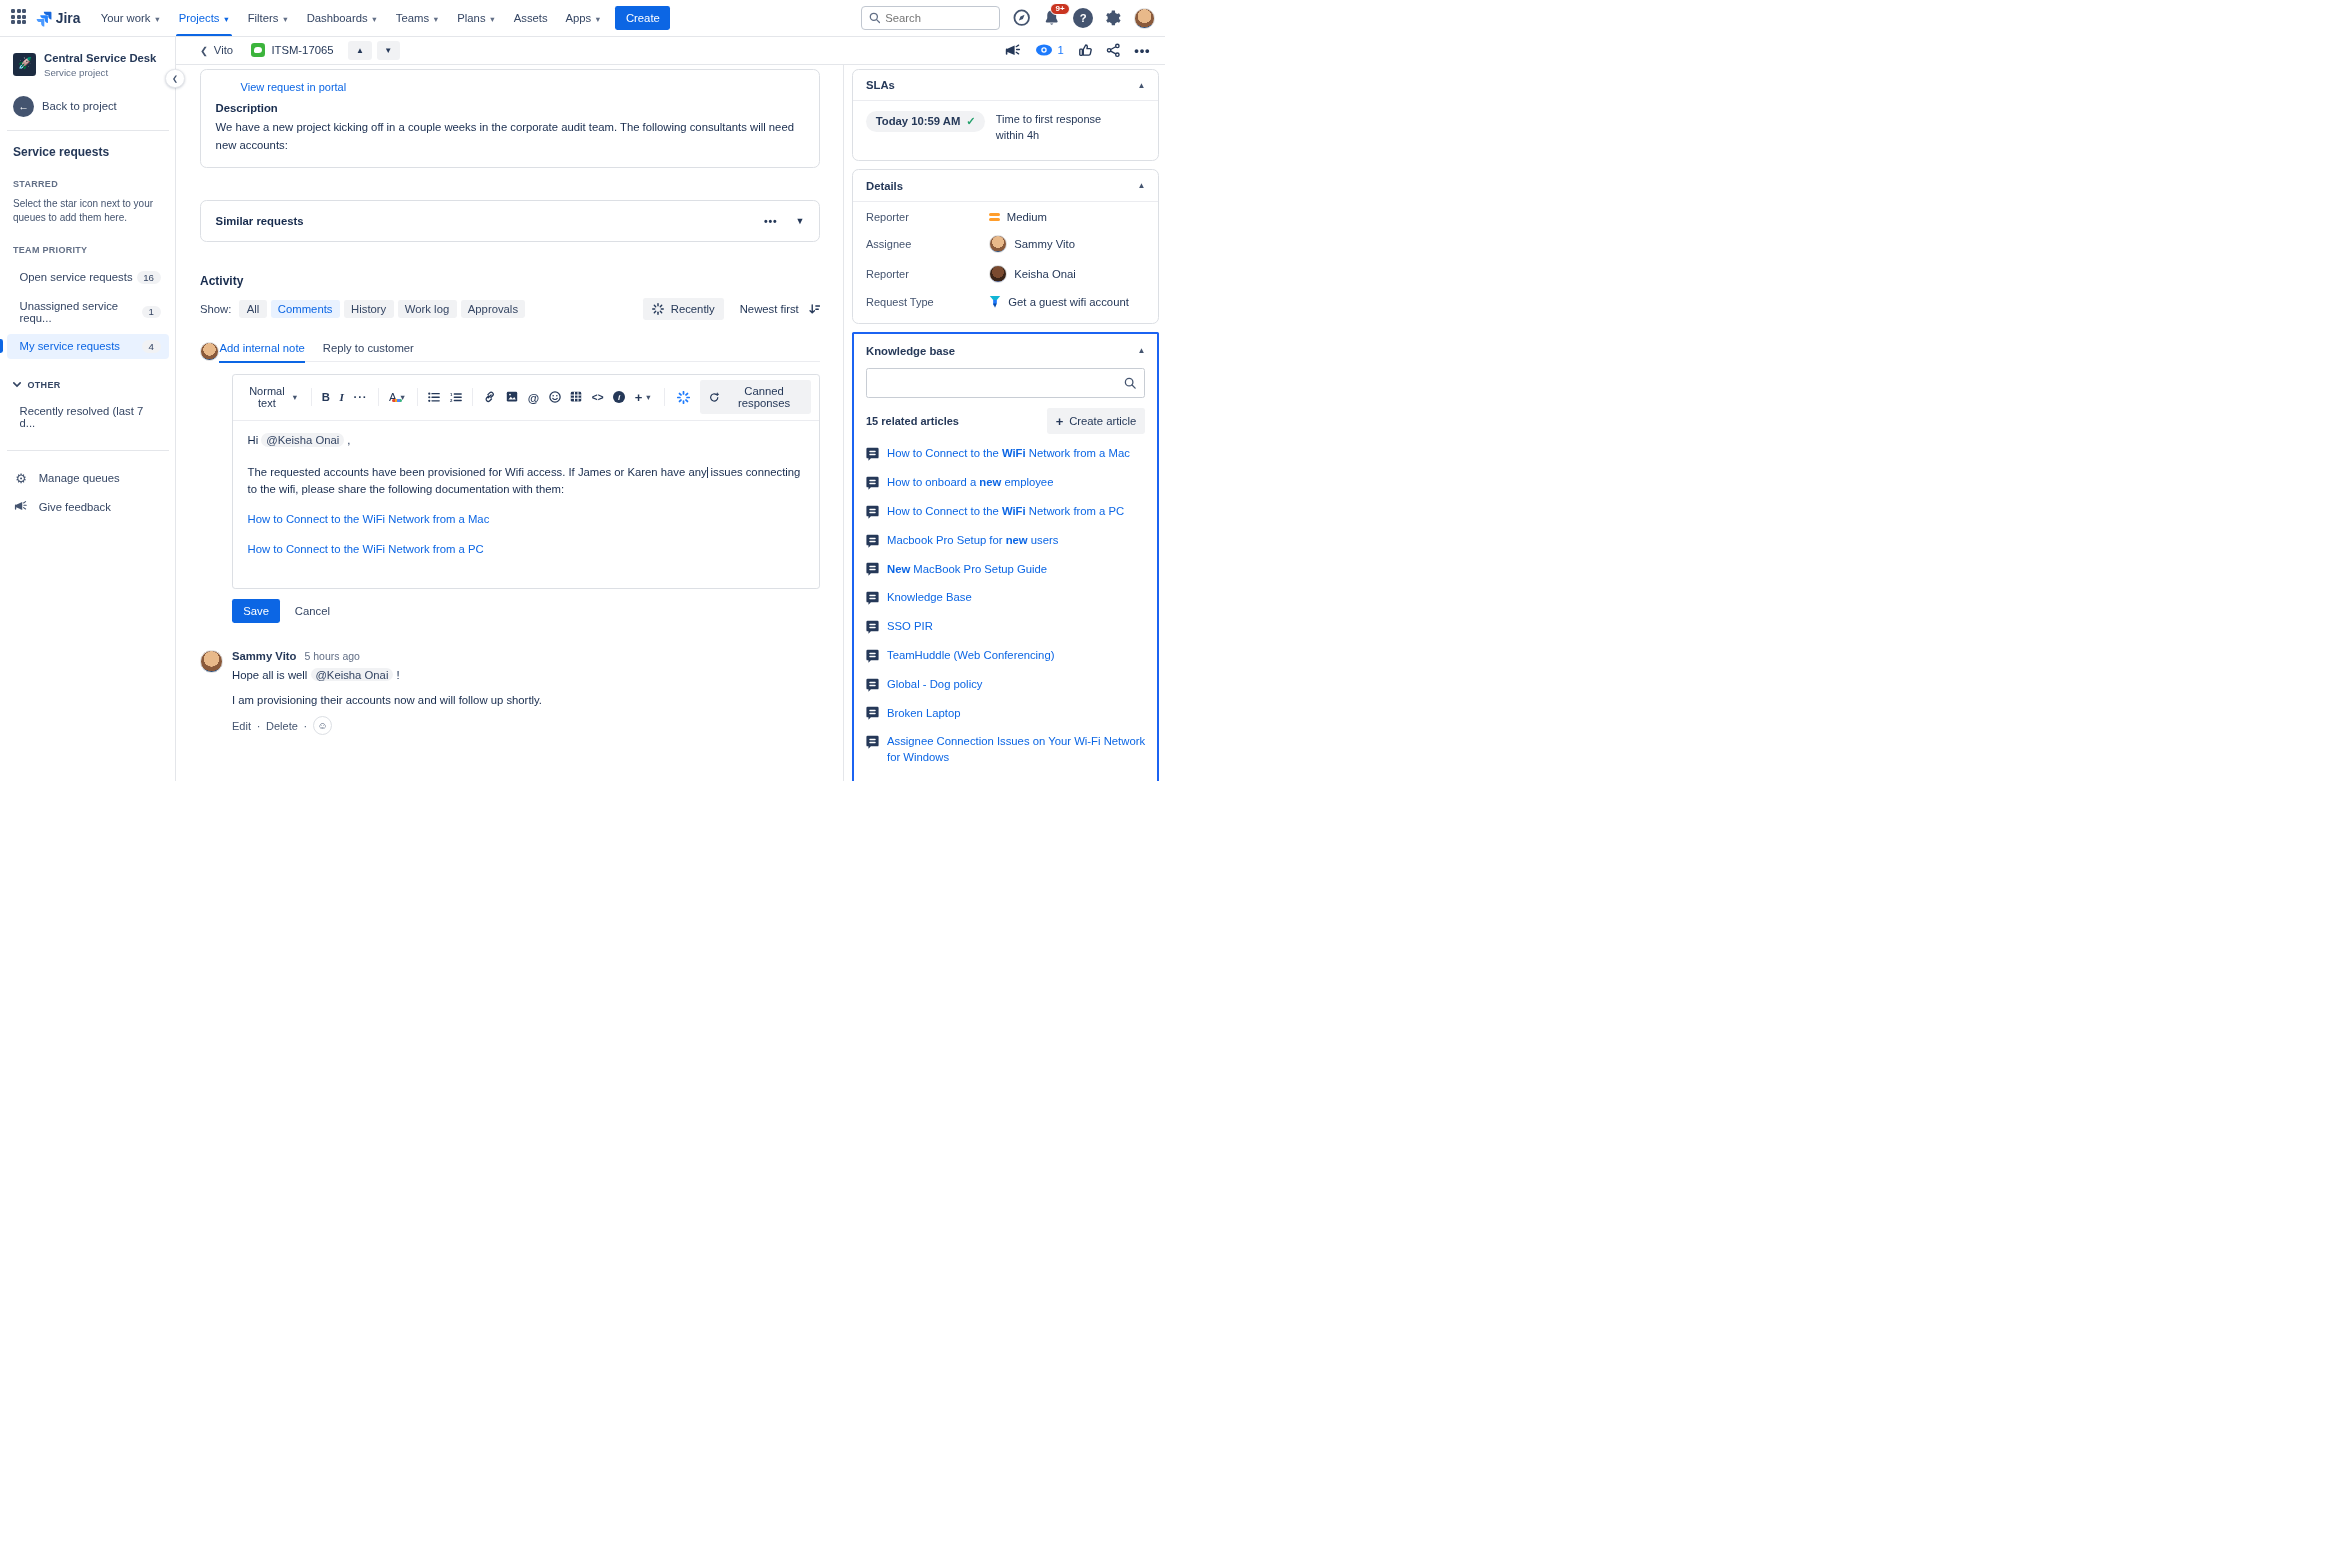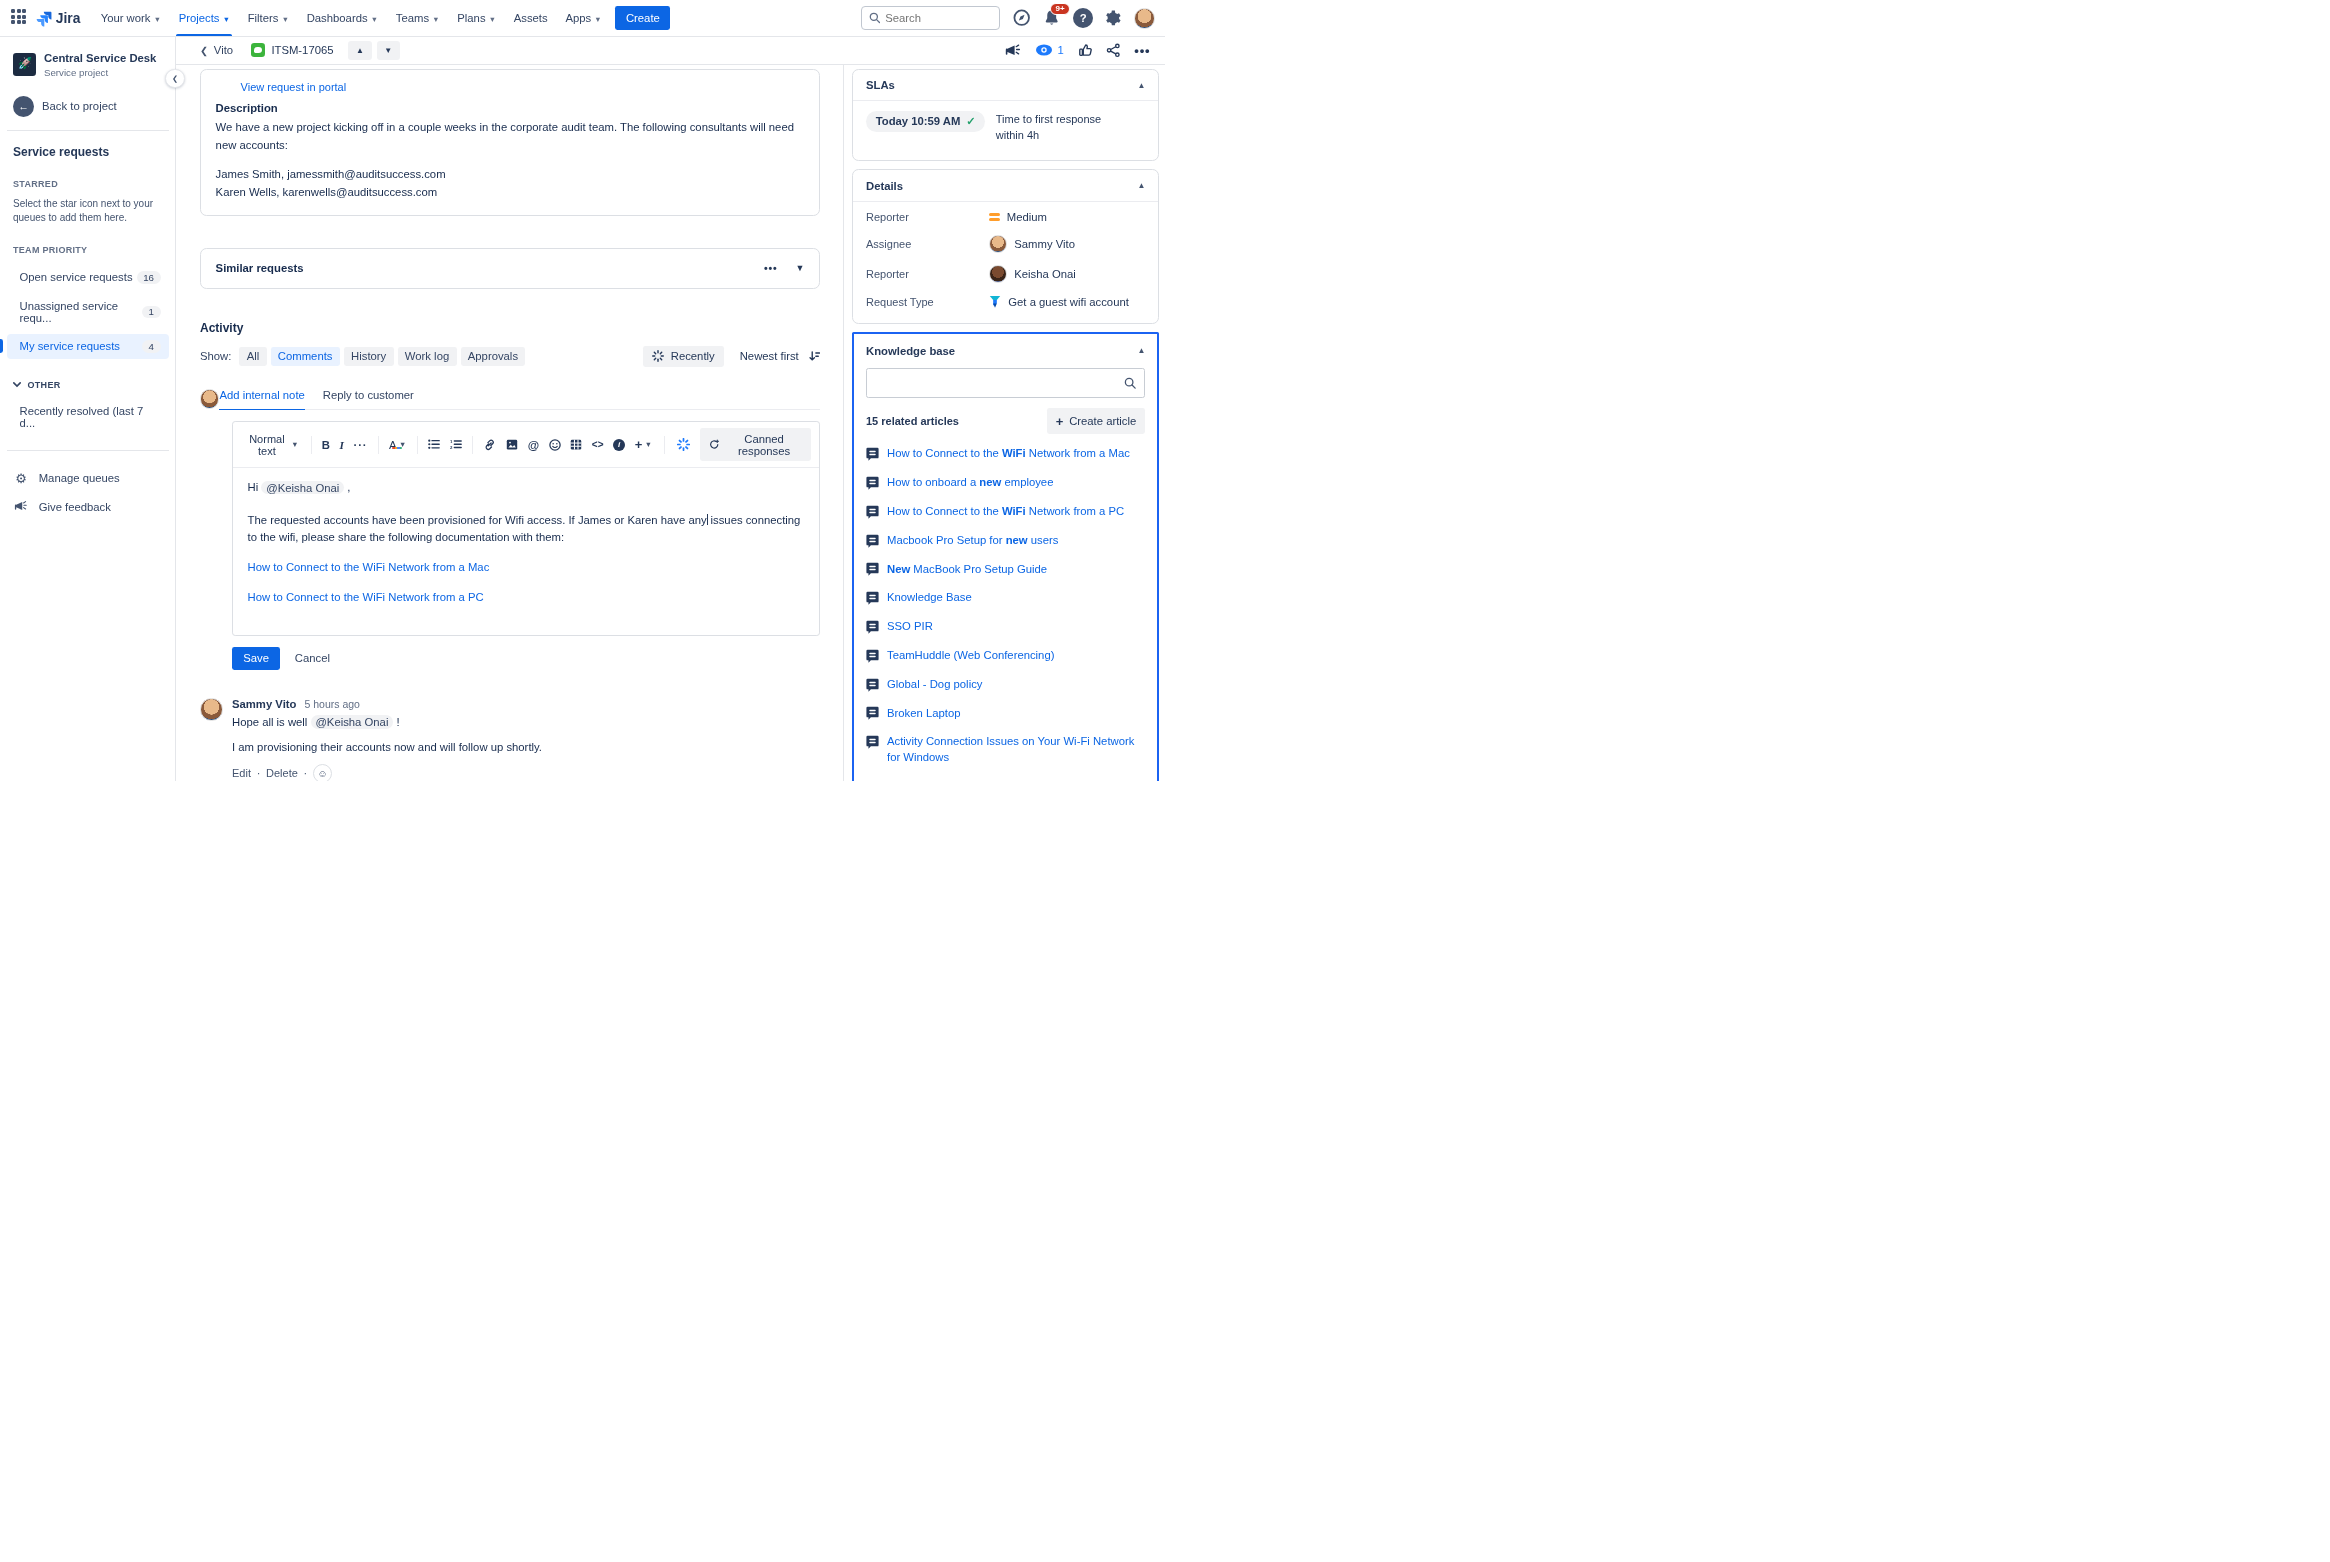--- a/index.html
+++ b/index.html
@@ -366,24 +366,20 @@
         </div>
       </div>
 
       <div class="cbody">
         <div class="mainscroll">
 
           <div class="card desc-card">
             <span class="portal-link">View request in portal</span>
             <div class="desc-title">Description</div>
             <div class="desc-text">We have a new project kicking off in a couple weeks in the corporate audit team. The following consultants will need new accounts:</div>
-            <div class="desc-emails">
-              <div>James Smith, jamessmith@auditsuccess.com</div>
-              <div>Karen Wells, karenwells@auditsuccess.com</div>
-            </div>
           </div>
 
           <div class="card sim-card">
             <span class="sim-title">Similar requests</span>
             <div class="sim-right">
               <span class="dots" style="font-size:10.5px;">•••</span>
               <span class="chev">▼</span>
             </div>
           </div>
 
@@ -762,21 +758,21 @@
                     <rect x="4" y="8.4" width="8" height="1.8" rx=".9" fill="#fff"></rect>
                   </svg>
                   <span class="txt">Broken Laptop</span>
                 </div>
                 <div class="kb-item">
                   <svg width="13" height="14.6" viewBox="0 0 16 18">
                     <path d="M2 1h12a1.5 1.5 0 011.5 1.5v10A1.5 1.5 0 0114 14H6l-3 3v-3H2A1.5 1.5 0 01.5 12.5v-10A1.5 1.5 0 012 1z" fill="#253858"></path>
                     <rect x="4" y="4.6" width="8" height="1.8" rx=".9" fill="#fff"></rect>
                     <rect x="4" y="8.4" width="8" height="1.8" rx=".9" fill="#fff"></rect>
                   </svg>
-                  <span class="txt">Activity Connection Issues on Your Wi-Fi Network for Windows</span>
+                  <span class="txt">Assignee Connection Issues on Your Wi-Fi Network for Windows</span>
                 </div>
               </div>
           </div>
 
         </div>
       </div>
     </div>
   </div>
 </div>
 

